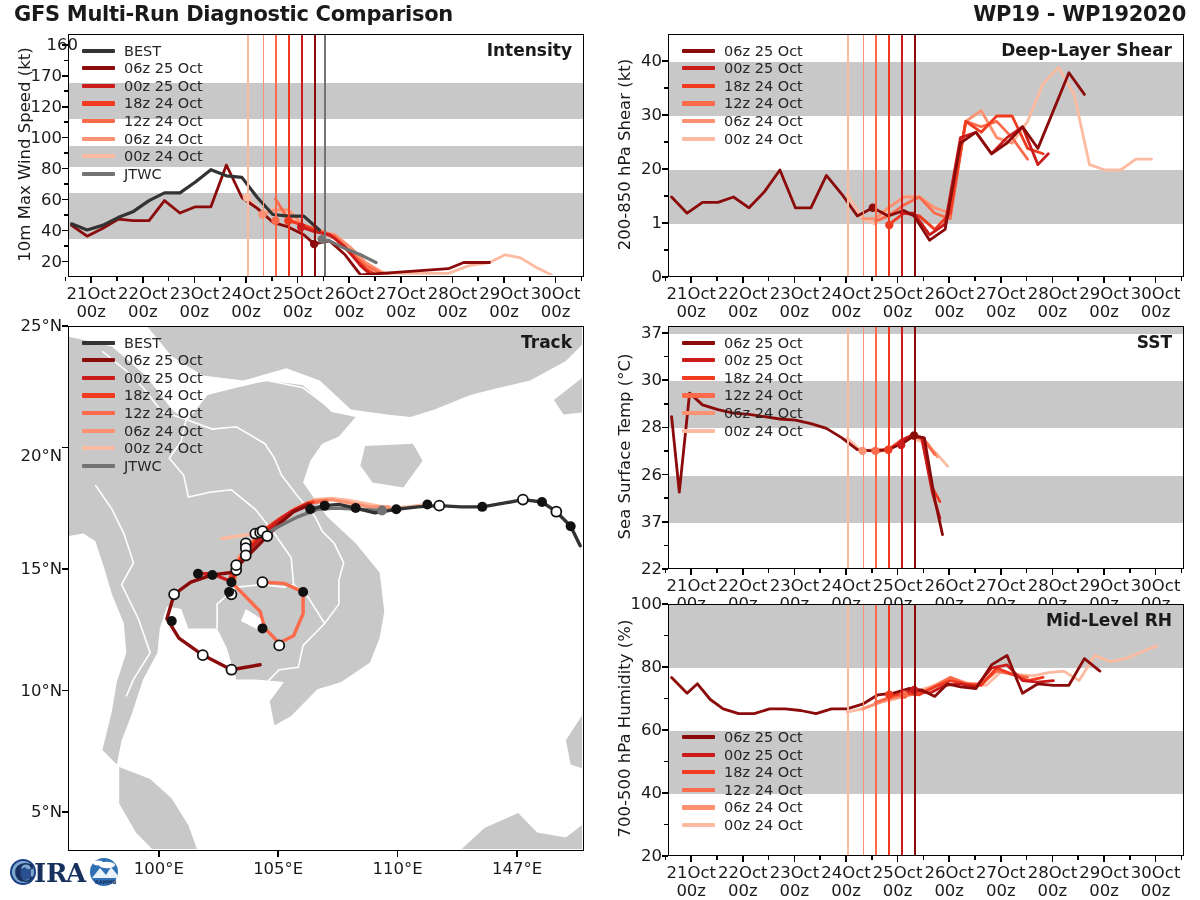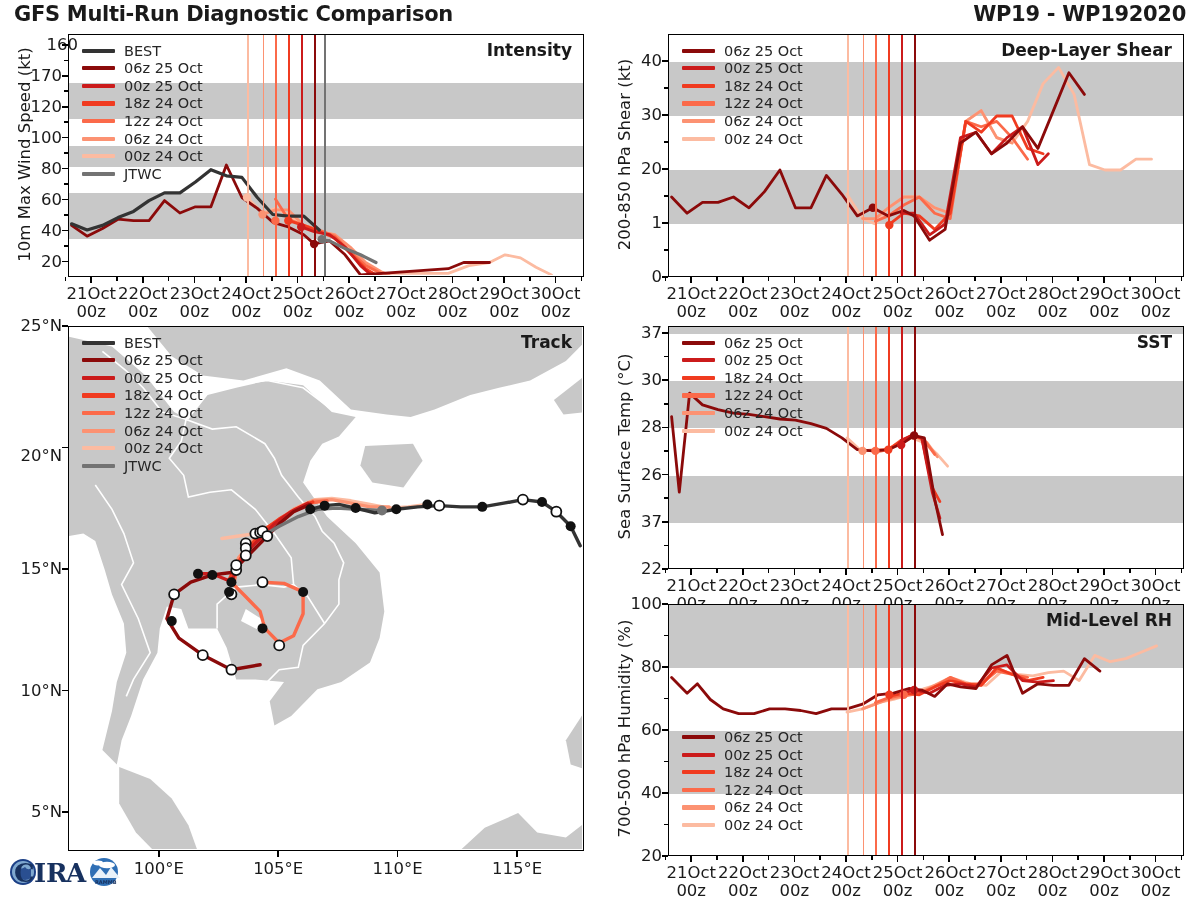--- a/index.html
+++ b/index.html
@@ -628,21 +628,21 @@
     <div class="ytick" style="left: 2px; width: 60px; top: 437.528px; margin-top: 8px;">20°N</div>
     <div class="tickmark" style="left: 62px; top: 446.728px; width: 6px; height: 1.6px;"></div>
     <div class="ytick" style="left: 2px; width: 60px; top: 316px;">25°N</div>
     <div class="tickmark" style="left: 62px; top: 325.2px; width: 6px; height: 1.6px;"></div>
     <div class="xtickwrap" style="left: 114.778px; width: 88px; top: 860px;">100°E</div>
     <div class="tickmark" style="left: 157.978px; top: 851px; width: 1.6px; height: 6px;"></div>
     <div class="xtickwrap" style="left: 234.222px; width: 88px; top: 860px;">105°E</div>
     <div class="tickmark" style="left: 277.422px; top: 851px; width: 1.6px; height: 6px;"></div>
     <div class="xtickwrap" style="left: 353.667px; width: 88px; top: 860px;">110°E</div>
     <div class="tickmark" style="left: 396.867px; top: 851px; width: 1.6px; height: 6px;"></div>
-    <div class="xtickwrap" style="left: 473.111px; width: 88px; top: 860px;">115°E</div>
+    <div class="xtickwrap" style="left: 473.111px; width: 88px; top: 860px;">147°E</div>
     <div class="tickmark" style="left: 516.311px; top: 851px; width: 1.6px; height: 6px;"></div>
     <div class="legend" style="left: 82px; top: 334px;">
       <div class="lgrow">
         <span class="lgsw" style="background: rgb(51, 51, 51);"></span>
         <span class="lgtx">BEST</span>
       </div>
       <div class="lgrow">
         <span class="lgsw" style="background: rgb(139, 10, 10);"></span>
         <span class="lgtx">06z 25 Oct</span>
       </div>

